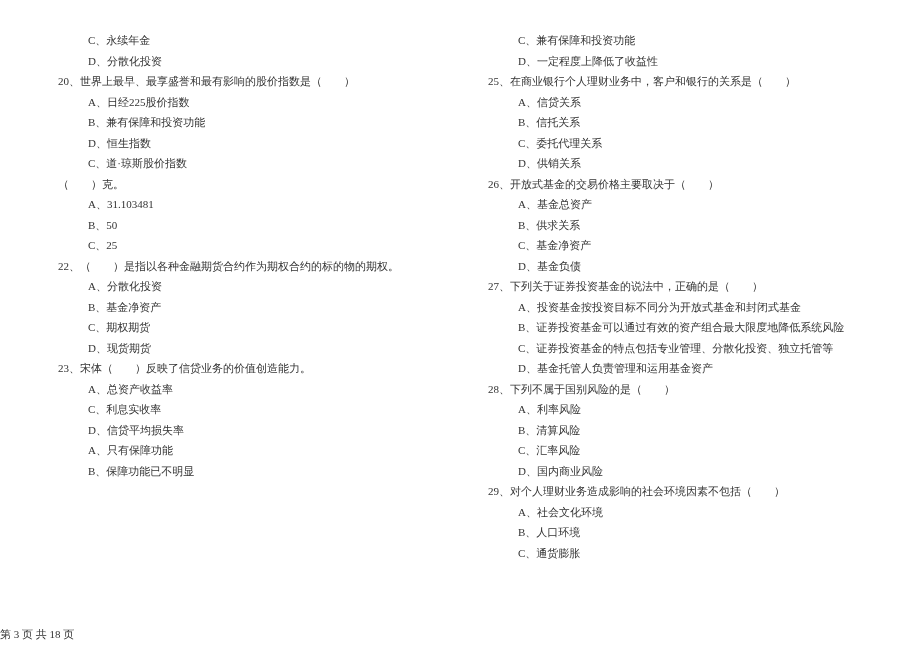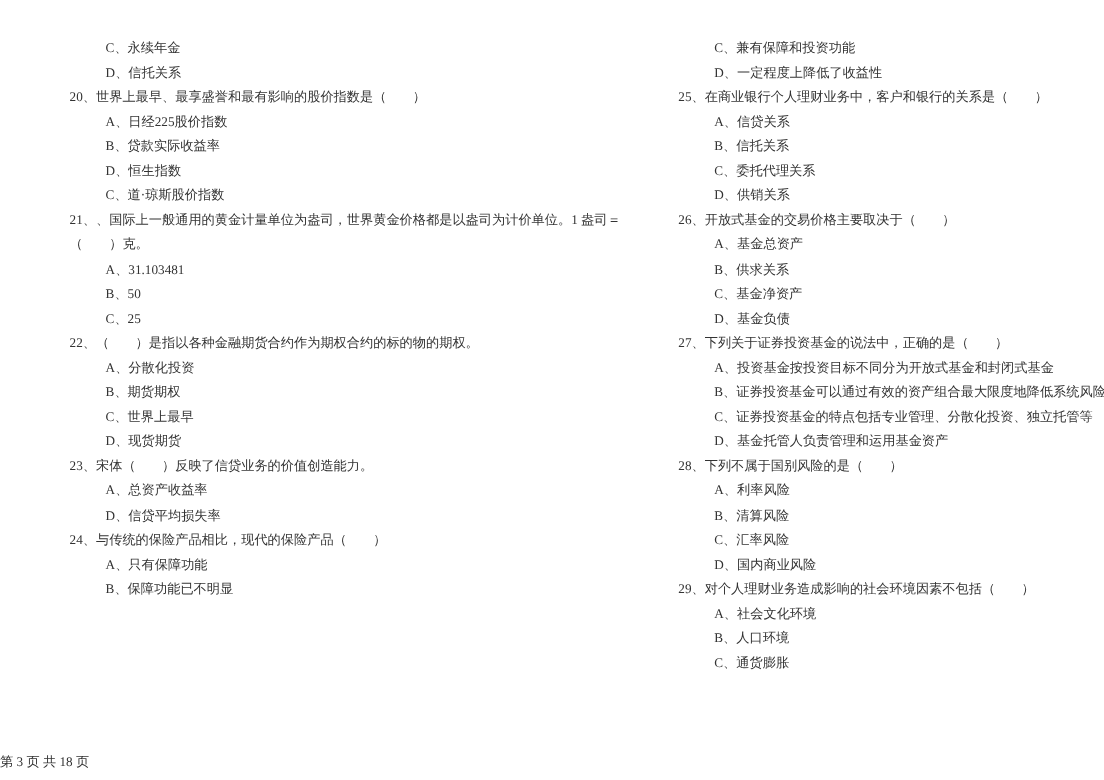--- a/index.html
+++ b/index.html
@@ -32,40 +32,39 @@
       font-size: 11px;
       color: #333;
     }
   </style>
 </head>
 <body>
 
 <div class="columns">
   <div class="col">
     <div class="line opt">C、永续年金</div>
-    <div class="line opt">D、信托关系</div>
+    <div class="line opt">D、分散化投资</div>
     <div class="line q">20、世界上最早、最享盛誉和最有影响的股价指数是（　　）</div>
     <div class="line opt">A、日经225股价指数</div>
-    <div class="line opt">B、贷款实际收益率</div>
+    <div class="line opt">B、兼有保障和投资功能</div>
     <div class="line opt">D、恒生指数</div>
     <div class="line opt">C、道·琼斯股价指数</div>
-    <div class="line q">21、、国际上一般通用的黄金计量单位为盎司，世界黄金价格都是以盎司为计价单位。1 盎司＝</div>
     <div class="line qtext">（　　）克。</div>
     <div class="line opt">A、31.103481</div>
     <div class="line opt">B、50</div>
     <div class="line opt">C、25</div>
     <div class="line q">22、（　　）是指以各种金融期货合约作为期权合约的标的物的期权。</div>
     <div class="line opt">A、分散化投资</div>
-    <div class="line opt">B、期货期权</div>
-    <div class="line opt">C、世界上最早</div>
+    <div class="line opt">B、基金净资产</div>
+    <div class="line opt">C、期权期货</div>
     <div class="line opt">D、现货期货</div>
     <div class="line q">23、宋体（　　）反映了信贷业务的价值创造能力。</div>
     <div class="line opt">A、总资产收益率</div>
+    <div class="line opt">C、利息实收率</div>
     <div class="line opt">D、信贷平均损失率</div>
-    <div class="line q">24、与传统的保险产品相比，现代的保险产品（　　）</div>
     <div class="line opt">A、只有保障功能</div>
     <div class="line opt">B、保障功能已不明显</div>
   </div>
 
   <div class="col">
     <div class="line opt">C、兼有保障和投资功能</div>
     <div class="line opt">D、一定程度上降低了收益性</div>
     <div class="line q">25、在商业银行个人理财业务中，客户和银行的关系是（　　）</div>
     <div class="line opt">A、信贷关系</div>
     <div class="line opt">B、信托关系</div>

